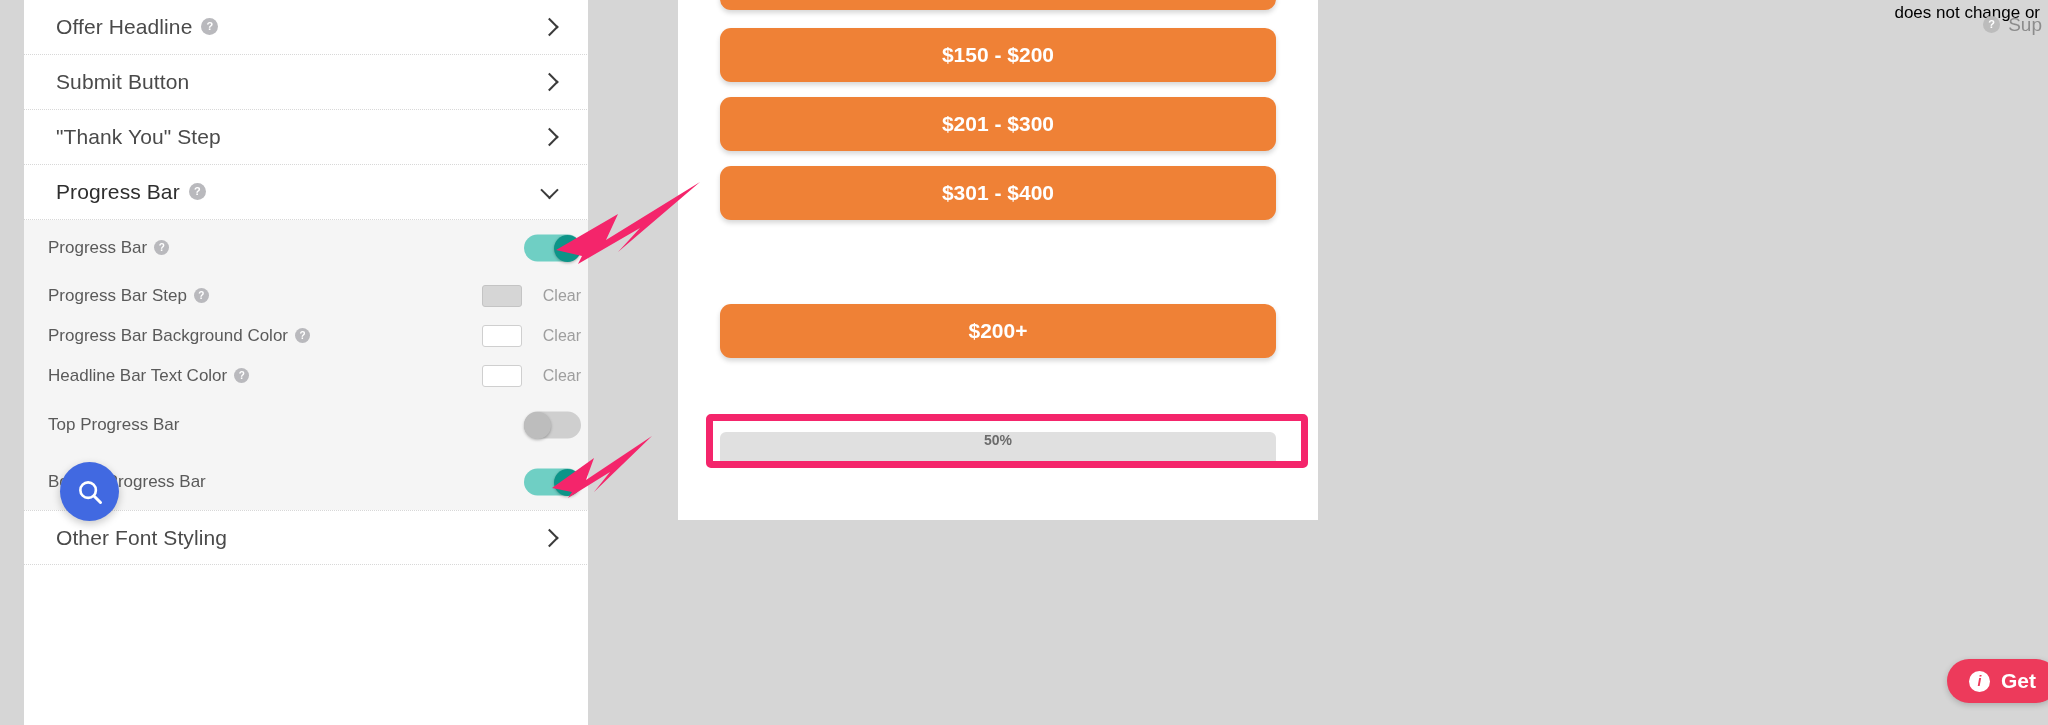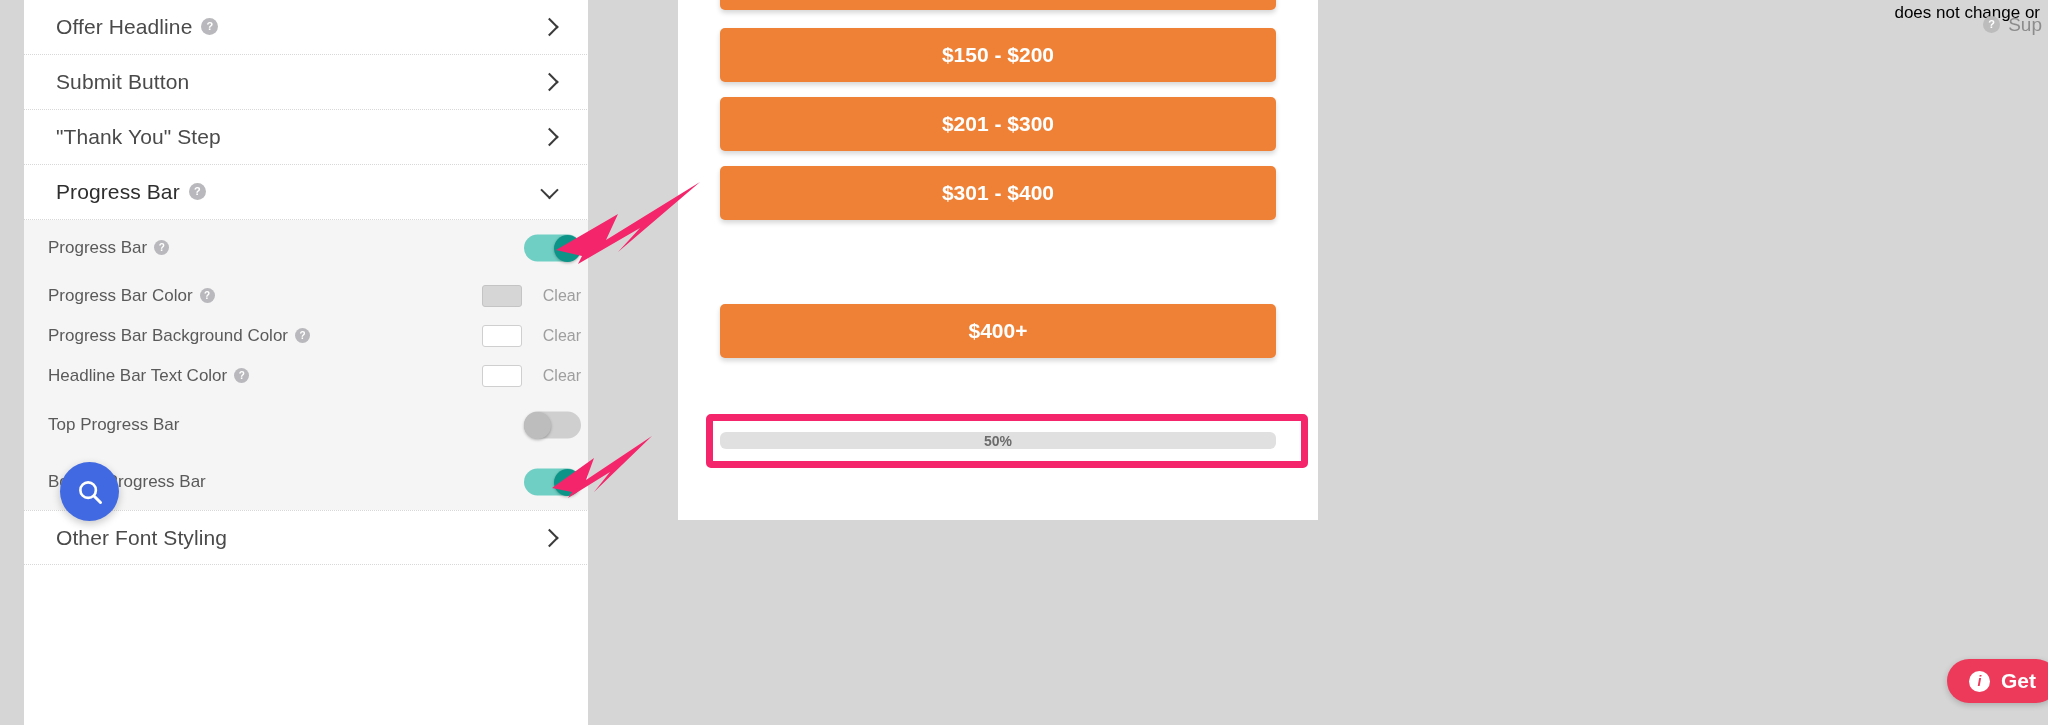--- a/index.html
+++ b/index.html
@@ -106,34 +106,34 @@
     position: absolute; left: 588px; top: 0;
     width: 1460px; height: 725px; background: #d6d6d6;
   }
   #preview-card {
     position: absolute; left: 678px; top: 0;
     width: 640px; height: 520px;
     background: #ffffff;
   }
   .price-btn {
     position: absolute; left: 42px; width: 556px; height: 54px;
-    background: #ef8136; border-radius: 5px;
+    background: #ef8136; border-radius: 11px;
     display: flex; align-items: center; justify-content: center;
     color: #ffffff; font-size: 21px; font-weight: bold;
     box-shadow: 0 3px 5px rgba(0,0,0,.16);
   }
   .price-btn.clipped { top: -42px; height: 54px; }
 
   
   #progress-wrap {
     position: absolute; left: 42px; top: 432px; width: 556px;
   }
   #progress-track {
-    position: relative; height: 17px; background: #e0e0e0; border-radius: 6px;
-    display: flex; align-items: center; justify-content: center;
+    position: relative; height: 35px; background: #e0e0e0; border-radius: 6px;
+    display: flex; align-items: flex-start; justify-content: center;
   }
   #progress-pct {
     font-size: 14px; color: #6b6b6b; font-weight: bold;
     position: relative; z-index: 2;
   }
   #progress-caption {
     margin-top: 12px; text-align: center;
     font-size: 19px; color: #c9c9c9;
   }
 
@@ -209,21 +209,21 @@
         <span class="set-label">Progress Bar</span>
         <span class="help">?</span>
         <span class="ctrl">
           <span class="toggle on">
             <span class="knob"></span>
           </span>
         </span>
       </div>
 
       <div class="set-row">
-        <span class="set-label">Progress Bar Color</span>
+        <span class="set-label">Progress Bar Step</span>
         <span class="help">?</span>
         <span class="ctrl">
           <span class="swatch filled"></span>
           <span class="clear-lbl">Clear</span>
         </span>
       </div>
 
       <div class="set-row">
         <span class="set-label">Progress Bar Background Color</span>
         <span class="help">?</span>
@@ -284,21 +284,21 @@
       <div class="price-btn" style="top:28px">
         <span>$150 - $200</span>
       </div>
       <div class="price-btn" style="top:97px">
         <span>$201 - $300</span>
       </div>
       <div class="price-btn" style="top:166px">
         <span>$301 - $400</span>
       </div>
       <div class="price-btn" style="top:304px">
-        <span>$400+</span>
+        <span>$200+</span>
       </div>
 
       <div id="progress-wrap">
         <div id="progress-track">
           <span id="progress-pct">50%</span>
         </div>
       </div>
 
     </div>
   </div>

